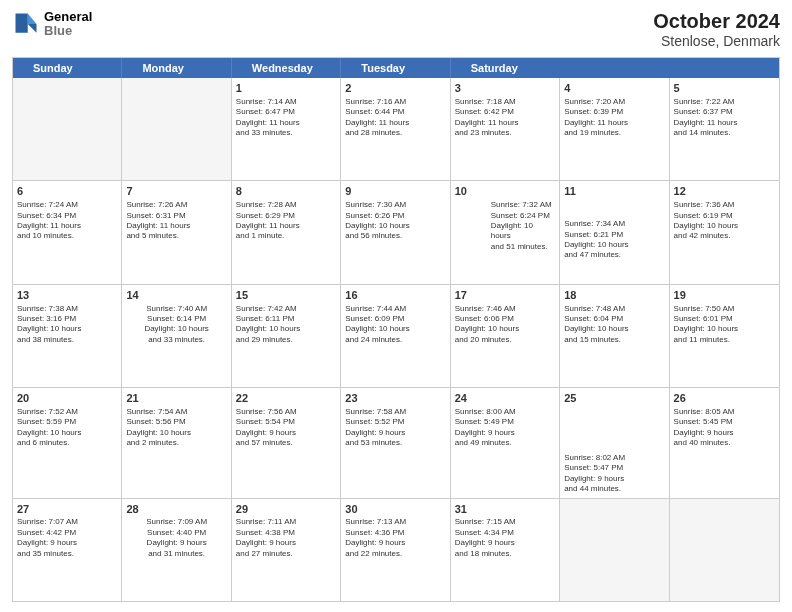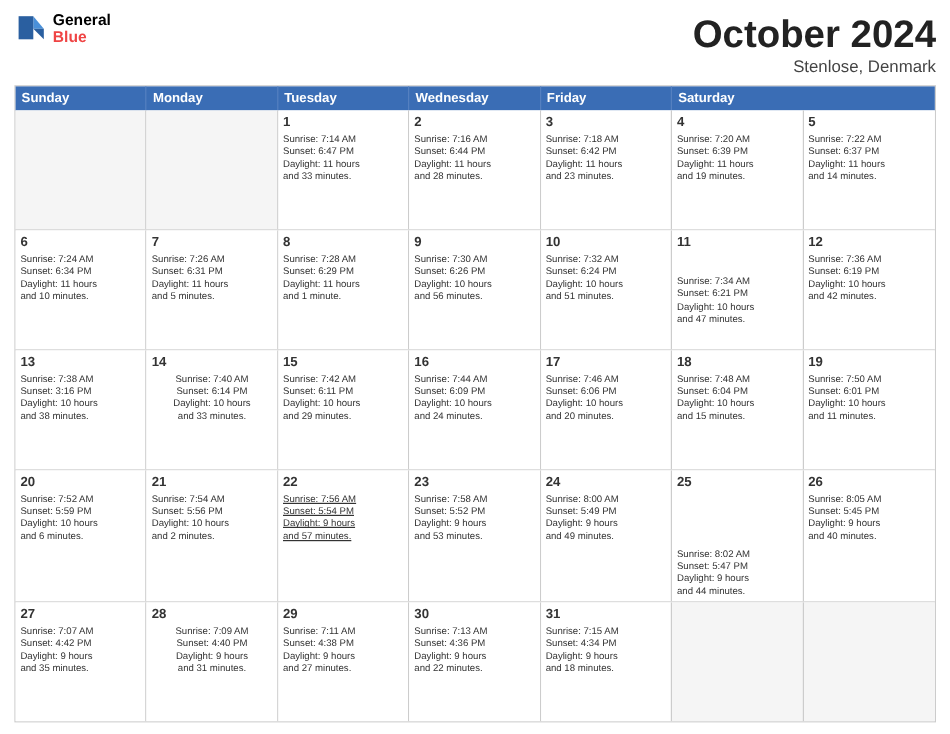--- a/index.html
+++ b/index.html
@@ -29,30 +29,30 @@
       gap: 4px;
     }
     .logo-text {
       display: flex;
       flex-direction: column;
       font-size: 13px;
       font-weight: bold;
       line-height: 1.1;
     }
     .logo-text span:first-child { color: #000000; }
-    .logo-text span:last-child { color: #ef4444; }
+    .logo-text span:last-child { color: #737373; }
     .logo-icon {
       width: 28px;
       height: 28px;
     }
     .title-block {
       text-align: right;
     }
     .title-block h1 {
-      font-size: 32px;
+      font-size: 20px;
       font-weight: bold;
       color: #222;
     }
     .title-block h2 {
       font-size: 14px;
       font-weight: normal;
       color: #444;
     }
     .calendar {
       flex: 1;
@@ -62,21 +62,21 @@
     }
     .calendar-header {
       display: grid;
       grid-template-columns: repeat(7, 1fr);
       background: #3a6db5;
     }
     .calendar-header .day-name {
       color: #fff;
       font-size: 11px;
       font-weight: bold;
-      padding: 4px 5px;
+      padding: 4px 20px;
       border-right: 1px solid #5580c0;
     }
     .calendar-header .day-name:last-child { border-right: none; }
     .calendar-body {
       flex: 1;
       display: flex;
       flex-direction: column;
     }
     .calendar-row {
       display: grid;
@@ -127,23 +127,22 @@
     <div class="title-block">
       <h1>October 2024</h1>
       <h2>Stenlose, Denmark</h2>
     </div>
   </div>
 
   <div class="calendar">
     <div class="calendar-header">
     <div class="day-name">Sunday</div>
         <div class="day-name">Monday</div>
+        <div class="day-name">Wednesday</div>
         <div class="day-name">Tuesday</div>
-        <div class="day-name">Wednesday</div>
-        <div class="day-name">Friday</div>
         <div class="day-name">Saturday</div>
       </div>
     <div class="calendar-body">
     <div class="calendar-row">
           <div class="calendar-cell empty"></div>
           <div class="calendar-cell empty"></div>
           <div class="calendar-cell">
             <span class="day-num">1</span>
             <div class="cell-text" style="white-space: pre-line;">Sunrise: 7:14 AM
 Sunset: 6:47 PM
@@ -203,21 +202,21 @@
           </div>
           <div class="calendar-cell">
             <span class="day-num">9</span>
             <div class="cell-text" style="white-space: pre-line;">Sunrise: 7:30 AM
 Sunset: 6:26 PM
 Daylight: 10 hours
 and 56 minutes.</div>
           </div>
           <div class="calendar-cell">
             <span class="day-num">10</span>
-            <div class="cell-text" style="white-space: pre-line;">Sunrise: 7:32 AM
+            <div class="cell-text" style="white-space: pre-line; margin-left: 36px;">Sunrise: 7:32 AM
 Sunset: 6:24 PM
 Daylight: 10 hours
 and 51 minutes.</div>
           </div>
           <div class="calendar-cell">
             <span class="day-num">11</span>
             <div class="cell-text" style="white-space: pre-line; margin-top: 20px;">Sunrise: 7:34 AM
 Sunset: 6:21 PM
 Daylight: 10 hours
 and 47 minutes.</div>
@@ -291,21 +290,21 @@
           </div>
           <div class="calendar-cell">
             <span class="day-num">21</span>
             <div class="cell-text" style="white-space: pre-line;">Sunrise: 7:54 AM
 Sunset: 5:56 PM
 Daylight: 10 hours
 and 2 minutes.</div>
           </div>
           <div class="calendar-cell">
             <span class="day-num">22</span>
-            <div class="cell-text" style="white-space: pre-line; text-decoration: underline;">Sunrise: 7:56 AM
+            <div class="cell-text" style="white-space: pre-line;">Sunrise: 7:56 AM
 Sunset: 5:54 PM
 Daylight: 9 hours
 and 57 minutes.</div>
           </div>
           <div class="calendar-cell">
             <span class="day-num">23</span>
             <div class="cell-text" style="white-space: pre-line;">Sunrise: 7:58 AM
 Sunset: 5:52 PM
 Daylight: 9 hours
 and 53 minutes.</div>

